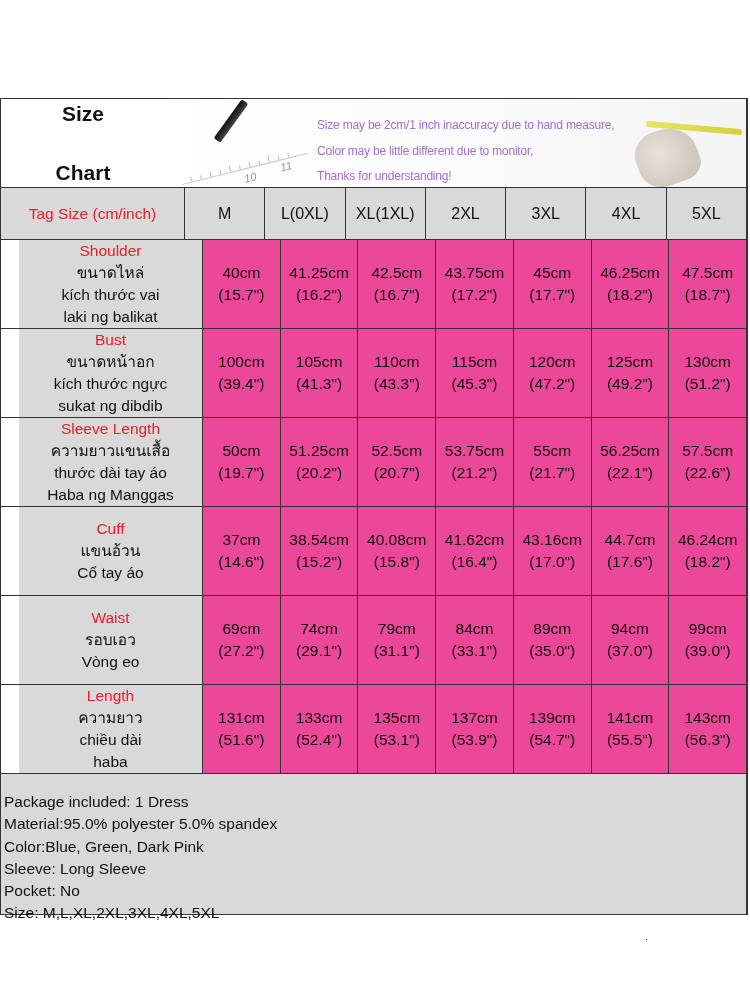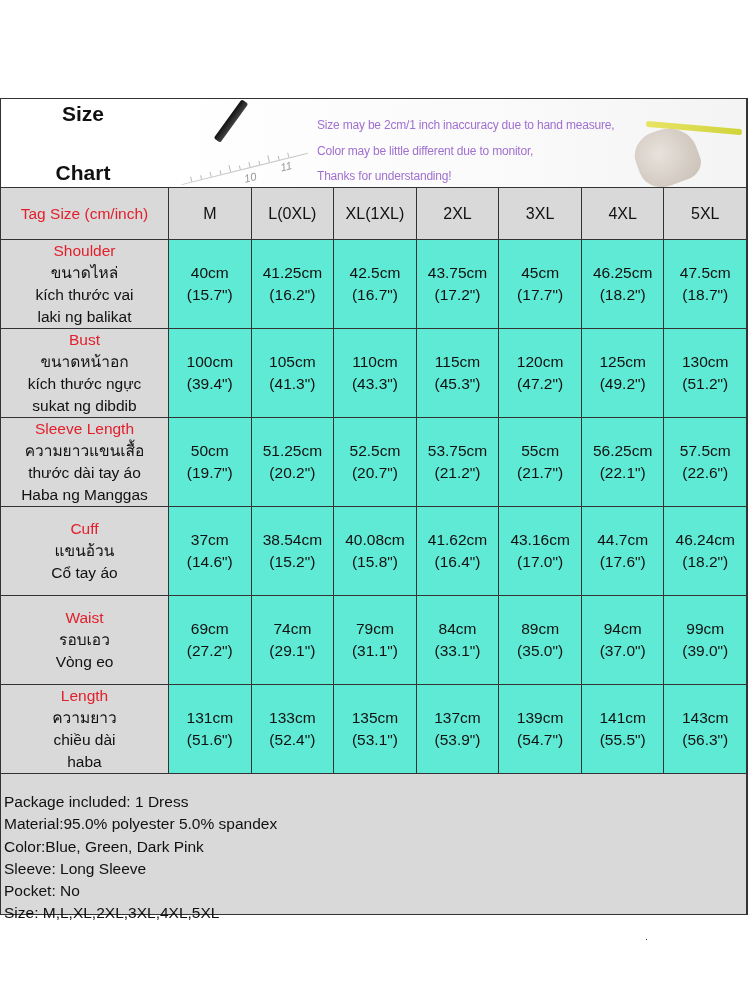--- a/index.html
+++ b/index.html
@@ -17,27 +17,27 @@
   .ruler .n { position:absolute; font-size:11px; color:#999; }
   .pencil { position:absolute; left:62px; top:-2px; width:8px; height:48px; transform:rotate(36deg);
             background:linear-gradient(90deg,#111,#444); border-radius:2px; }
   .notes { position:absolute; left:152px; top:14px; font-size:12px; line-height:25.5px; color:#a070d0; letter-spacing:-0.2px; }
   .hand { position:absolute; right:48px; top:30px; width:62px; height:56px; border-radius:40% 50% 30% 40%;
           background:radial-gradient(circle at 40% 40%,#e8e2dc,#c8beb4); transform:rotate(-20deg); }
   .tape { position:absolute; right:4px; top:26px; width:96px; height:6px; background:linear-gradient(90deg,#e8e466,#cfd43a);
           transform:rotate(5deg); border-radius:2px; }
   .row { display:flex; border-bottom:1.5px solid #333; }
   .tagrow { height:51px; background:#d9d9d9; }
-  .drow { height:88px; }
-  .label { width:168px; background:#d9d9d9; display:flex; flex-direction:column; align-items:center; justify-content:center;
+  .drow { height:88px;padding-left:18px; }
+  .label { width:184px; background:#d9d9d9; display:flex; flex-direction:column; align-items:center; justify-content:center;
            font-size:15.5px; line-height:22px; text-align:center; border-right:1.5px solid #333; box-sizing:border-box; }
   .label .en { color:#e2202c; }
   .tag-label { color:#e2202c; font-size:15.5px; }
   .cell { flex:1; display:flex; flex-direction:column; align-items:center; justify-content:center; font-size:15.5px;
-          line-height:22px; border-right:1.5px solid #333; box-sizing:border-box; background:#5eead4; }
+          line-height:22px; border-right:1.5px solid #333; box-sizing:border-box; background:#ec4899; }
   .cell:last-child { border-right:none; }
   .tagrow .cell { background:#d9d9d9; font-size:16px; }
   .footer { background:#d9d9d9; padding:17px 3px 4px 3px; font-size:15.5px; line-height:22.3px; height:140px; box-sizing:border-box; }
   .dot { position:absolute; left:646px; top:939px; width:1px; height:1px; background:#333; }
 </style>
 </head>
 <body>
 
 <div class="chart">
   <div class="hdr">

